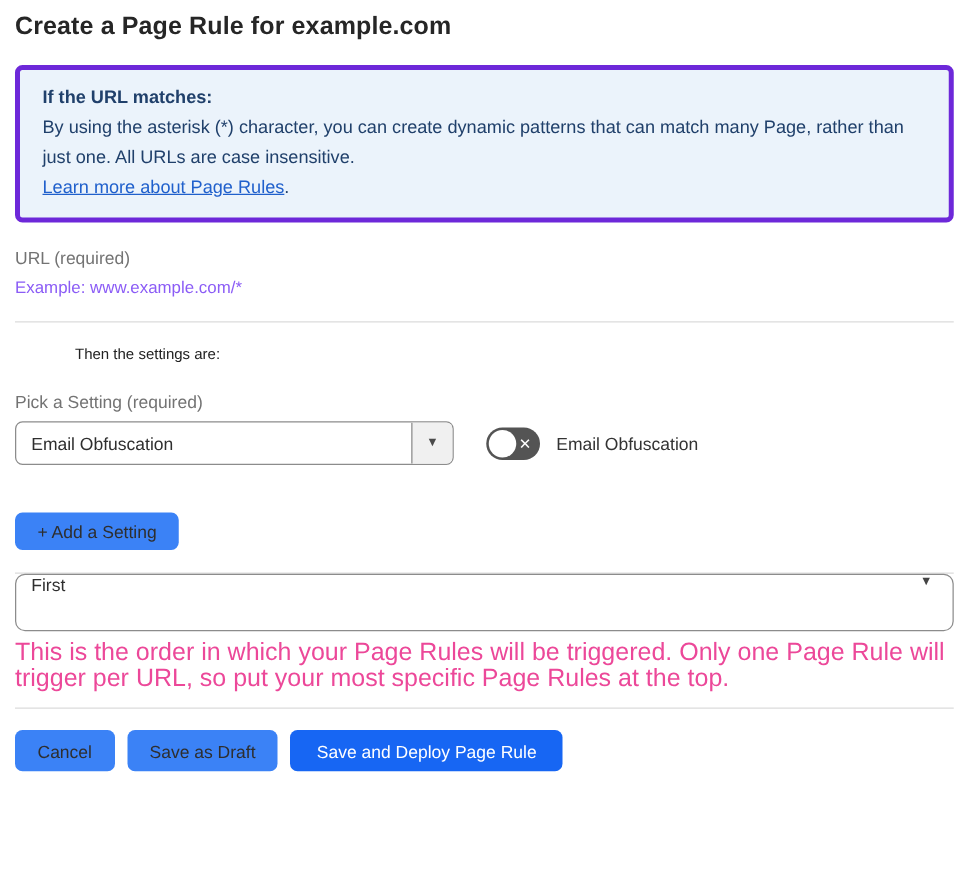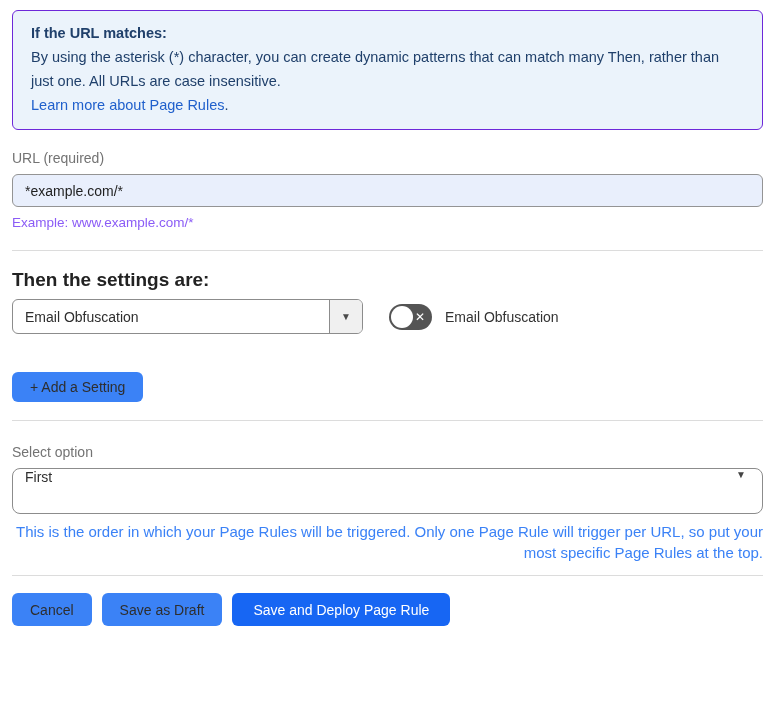--- a/index.html
+++ b/index.html
@@ -16,33 +16,34 @@
   h1.page-title {
     font-size: 20px;
     font-weight: 700;
     color: #262626;
     letter-spacing: 0.1px;
     margin-bottom: 19px;
   }
 
   .info-box {
     background: #ebf3fb;
-    border: 1px solid #6d28d9;
+    border: 4px solid #6d28d9;
     border-radius: 6px;
     padding: 10px 18px 12px 18px;
     color: #20406b;
     font-size: 14.5px;
     line-height: 24px;
   }
   .info-box .info-heading {
     font-weight: 700;
     display: block;
   }
   .info-box a.info-link {
     color: #2060cc;
+    text-decoration: underline;
     cursor: pointer;
   }
   .info-box .info-link-suffix { color: #20406b; }
 
   .field-label {
     display: block;
     font-size: 14px;
     color: #737373;
     margin-top: 20px;
     margin-bottom: 8px;
@@ -67,24 +68,25 @@
     margin-top: 8px;
   }
 
   .divider {
     border: none;
     border-top: 1px solid #dcdcdc;
     margin-top: 20px;
   }
 
   h2.section-heading {
-    font-size: 19px;
-    font-weight: 700;
+    font-size: 12px;
+    font-weight: 400;
     color: #222222;
     margin-top: 18px;
+    margin-left: 48px;
   }
 
   .setting-row {
     display: flex;
     align-items: center;
     margin-top: 8px;
   }
 
   .setting-select {
     width: 351px;
@@ -184,25 +186,24 @@
     cursor: pointer;
     margin-top: 0;
   }
   .order-select .chevron {
     font-size: 10px;
     color: #444444;
     padding-right: 4px;
   }
 
   .help-text {
-    font-size: 15px;
-    color: #3b82f6;
+    font-size: 20px;
+    color: #ec4899;
     line-height: 21px;
     margin-top: 7px;
-    text-align: right;
   }
 
   .divider-footer { margin-top: 12px; }
 
   .footer-row {
     display: flex;
     align-items: center;
     margin-top: 17px;
   }
   .footer-row .btn-gray { height: 33px; margin-right: 10px; }
@@ -213,57 +214,57 @@
     font-size: 14px;
     height: 33px;
     padding: 0 21px;
   }
 </style>
 </head>
 <body>
 
 <div class="container">
 
+  <h1 class="page-title">Create a Page Rule for example.com</h1>
 
   <div class="info-box">
     <strong class="info-heading">If the URL matches:</strong>
-    <span>By using the asterisk (*) character, you can create dynamic patterns that can match many Then, rather than just one. All URLs are case insensitive.</span>
+    <span>By using the asterisk (*) character, you can create dynamic patterns that can match many Page, rather than just one. All URLs are case insensitive.</span>
     <br>
     <a class="info-link">Learn more about Page Rules</a><span class="info-link-suffix">.</span>
   </div>
 
   <label class="field-label">URL (required)</label>
-  <input class="url-input" type="text" value="*example.com/*" style="">
   <div class="example-text">Example: www.example.com/*</div>
 
   <hr class="divider">
 
   <h2 class="section-heading">Then the settings are:</h2>
 
+  <label class="field-label" style="margin-top:23px;">Pick a Setting (required)</label>
 
   <div class="setting-row">
     <div class="setting-select">
       <div class="select-value">Email Obfuscation</div>
       <div class="select-arrow">
           <span>▼</span>
         </div>
     </div>
     <div class="toggle">
       <span class="toggle-knob"></span>
       <span class="toggle-x">✕</span>
     </div>
     <span class="toggle-label">Email Obfuscation</span>
   </div>
 
   <button class="btn-gray add-setting-btn">+ Add a Setting</button>
 
   <hr class="divider" style="margin-top:18px;">
 
 
-  <label class="field-label" style="margin-top:23px;">Select option</label>
 
   <div class="order-select">
     <span>First</span>
     <span class="chevron">▼</span>
   </div>
 
   <div class="help-text">This is the order in which your Page Rules will be triggered. Only one Page Rule will trigger per URL, so put your most specific Page Rules at the top.</div>
 
   <hr class="divider divider-footer">
 

